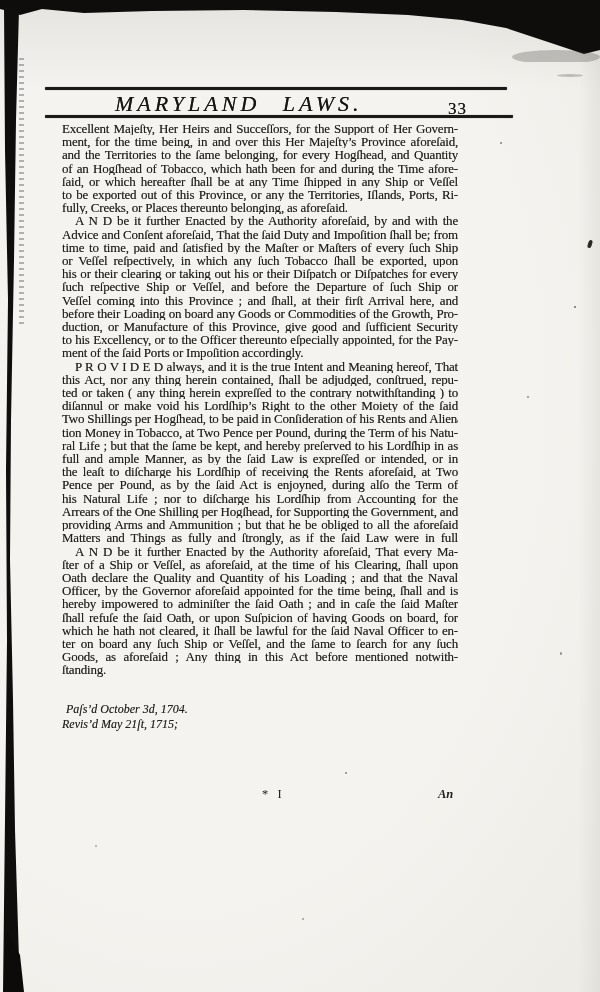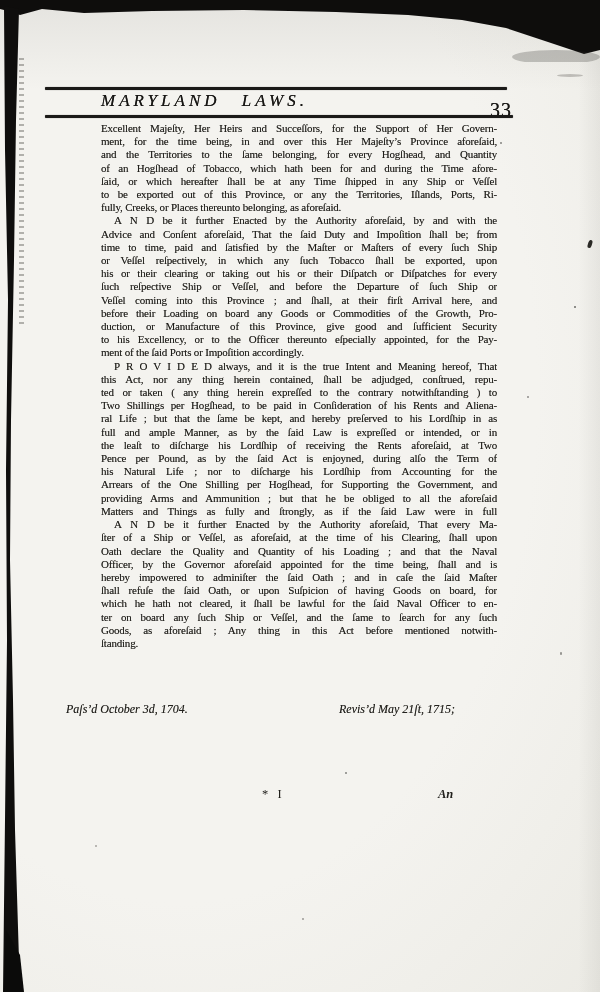--- a/index.html
+++ b/index.html
@@ -15,36 +15,36 @@
   .top-edge{top:0;left:0;}
   .left-strip{top:0;left:0;}
   .bleed{position:absolute;left:19px;top:58px;width:5px;height:270px;
          background:repeating-linear-gradient(to bottom, rgba(60,58,52,0.45) 0 2px,
                     rgba(0,0,0,0) 2px 6px);
          filter:blur(0.4px);opacity:.8;}
   .rule{position:absolute;background:#1b1a18;border-radius:1px;
         box-shadow:0 0 1px rgba(0,0,0,.6);}
   .rule-top{left:45px;top:87px;width:462px;height:3px;}
   .rule-bottom{left:45px;top:115px;width:468px;height:3px;}
-  .title{position:absolute;left:101px;top:91px;width:240px;text-align:left;
-         font-style:italic;font-size:17px;letter-spacing:4px;word-spacing:13px;
+  .title{position:absolute;left:115px;top:91px;width:240px;text-align:left;
+         font-style:italic;font-size:22px;letter-spacing:4px;word-spacing:13px;
          white-space:nowrap;color:#171614;text-shadow:0 0 .6px rgba(20,18,14,.85);}
-  .pagenum{position:absolute;left:490px;top:99px;font-size:20px;
+  .pagenum{position:absolute;left:448px;top:99px;font-size:17px;
            letter-spacing:1px;color:#171614;text-shadow:0 0 .6px rgba(20,18,14,.8);}
   .bodytext{position:absolute;left:62px;top:122px;width:396px;
-            font-size:11px;line-height:13.2px;letter-spacing:-0.2px;
-            color:#201f1b;text-shadow:0 0 .5px rgba(30,28,24,.55);margin-left:39px;}
+            font-size:13px;line-height:13.2px;letter-spacing:-0.2px;
+            color:#201f1b;text-shadow:0 0 .5px rgba(30,28,24,.55);}
   .para{margin:0;}
   .para .line{text-align:justify;text-align-last:justify;overflow:hidden;
               white-space:nowrap;}
   .para .line.last{text-align-last:left;}
   .para.indent .line:first-child{text-indent:13px;}
   .footer{position:absolute;left:62px;top:702px;width:393px;display:flex;
-          justify-content:space-between;font-style:italic;font-size:12px;
-          color:#22211d;text-shadow:0 0 .5px rgba(30,28,24,.5);}
+          justify-content:center;font-style:italic;font-size:12px;
+          color:#22211d;text-shadow:0 0 .5px rgba(30,28,24,.5);flex-direction:column;}
   .footer .passed{padding-left:4px;}
   .sigrow{position:absolute;left:0;top:787px;width:600px;height:16px;
           font-size:12.5px;color:#22211d;}
   .sigmark{position:absolute;left:262px;letter-spacing:3px;}
   .catchword{position:absolute;left:438px;font-style:italic;font-weight:bold;}
   .speck{position:absolute;background:#2a2925;border-radius:40%;}
 </style>
 </head>
 <body>
 
@@ -87,21 +87,23 @@
         <div class="line">Veſſel coming into this Province ; and ſhall, at their firſt Arrival here, and</div>
         <div class="line">before their Loading on board any Goods or Commodities of the Growth, Pro-</div>
         <div class="line">duction, or Manufacture of this Province, give good and ſufficient Security</div>
         <div class="line">to his Excellency, or to the Officer thereunto eſpecially appointed, for the Pay-</div>
         <div class="line last">ment of the ſaid Ports or Impoſition accordingly.</div>
       </div>
       <div class="para indent">
         <div class="line">P R O V I D E D always, and it is the true Intent and Meaning hereof, That</div>
         <div class="line">this Act, nor any thing herein contained, ſhall be adjudged, conſtrued, repu-</div>
         <div class="line">ted or taken ( any thing herein expreſſed to the contrary notwithſtanding ) to</div>
+        <div class="line">diſannul or make void his Lordſhip’s Right to the other Moiety of the ſaid</div>
         <div class="line">Two Shillings per Hogſhead, to be paid in Conſideration of his Rents and Aliena-</div>
+        <div class="line">tion Money in Tobacco, at Two Pence per Pound, during the Term of his Natu-</div>
         <div class="line">ral Life ; but that the ſame be kept, and hereby preſerved to his Lordſhip in as</div>
         <div class="line">full and ample Manner, as by the ſaid Law is expreſſed or intended, or in</div>
         <div class="line">the leaſt to diſcharge his Lordſhip of receiving the Rents aforeſaid, at Two</div>
         <div class="line">Pence per Pound, as by the ſaid Act is enjoyned, during alſo the Term of</div>
         <div class="line">his Natural Life ; nor to diſcharge his Lordſhip from Accounting for the</div>
         <div class="line">Arrears of the One Shilling per Hogſhead, for Supporting the Government, and</div>
         <div class="line">providing Arms and Ammunition ; but that he be obliged to all the aforeſaid</div>
         <div class="line">Matters and Things as fully and ſtrongly, as if the ſaid Law were in full</div>
       </div>
       <div class="para indent">

